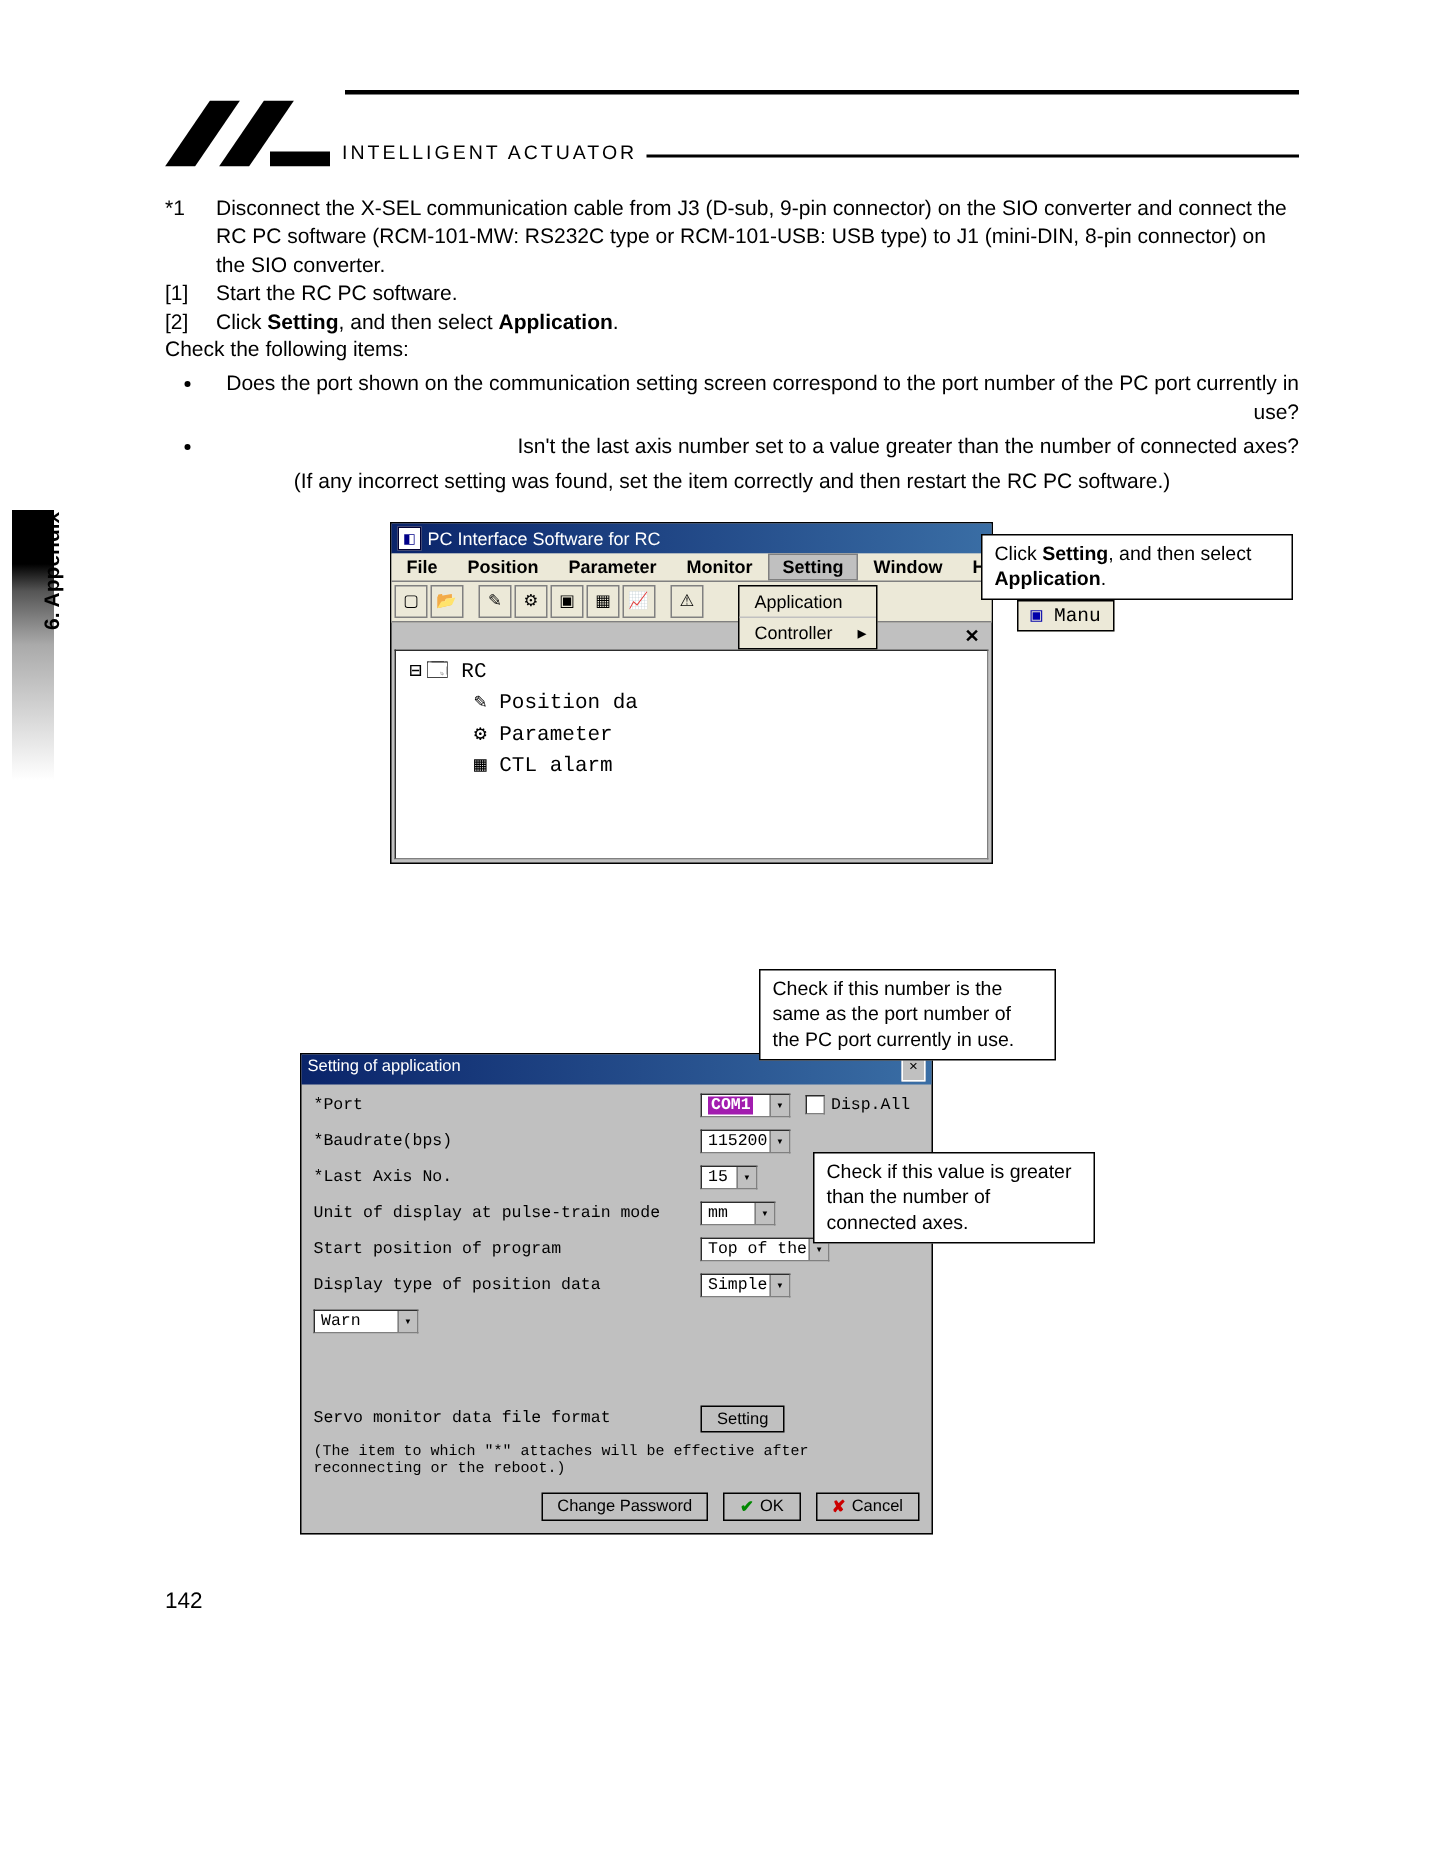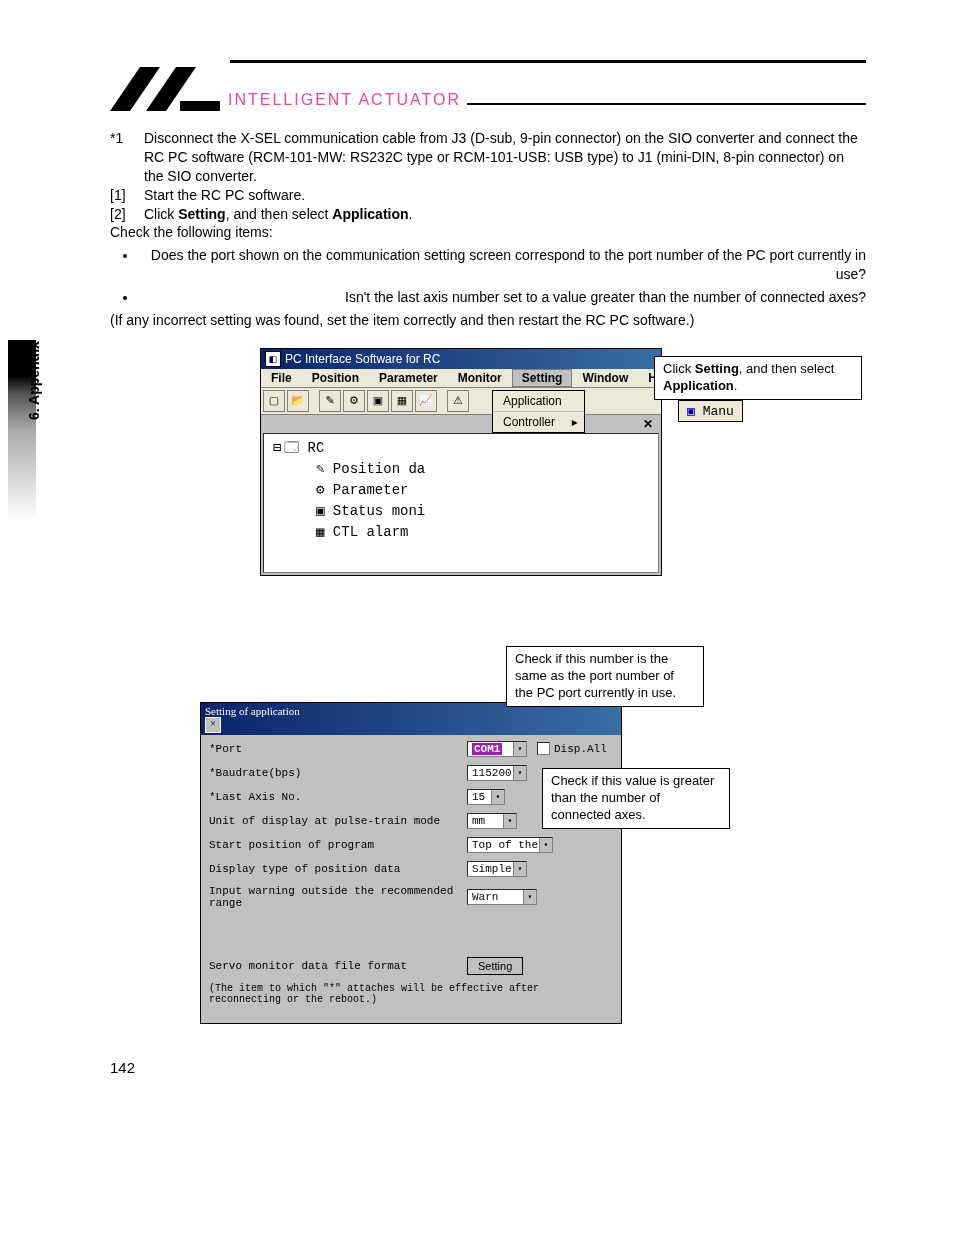--- a/index.html
+++ b/index.html
@@ -25,41 +25,41 @@
     margin-left: 120px;
     margin-bottom: 4px;
   }
   .logo-row {
     display: flex;
     align-items: flex-end;
     gap: 8px;
   }
   .logo-svg { display:block; }
   .brand-text {
-    font-size: 16px;
+    font-size: 13px;
     letter-spacing: 2px;
-    color: #ec4899;
+    color: #000000;
     padding-bottom: 2px;
     position: relative;
   }
   .brand-rule {
     border-top: 2px solid #000;
     flex: 1;
     margin-bottom: 6px;
     margin-left: -2px;
   }
   .body-text {
     margin-left: 60px;
     line-height: 1.35;
   }
   .hang { padding-left: 34px; text-indent: -34px; }
   .hang .marker { display:inline-block; width:34px; text-indent:0; }
   .bullets { margin: 4px 0 2px 0; padding-left: 28px; text-align: right; }
   .bullets li { margin-bottom: 4px; }
-  .paren-note { margin-left: 0; }
+  .paren-note { margin-left: 0; text-align: center; }
   .figure-zone {
     position: relative;
     margin-top: 18px;
     margin-left: 60px;
     height: 240px;
   }
   .win {
     position: absolute;
     left: 150px; top: 0;
     width: 400px;
@@ -172,25 +172,24 @@
     width:420px;
     background:#c0c0c0;
     border:1px solid #000;
     font-family:"Courier New",monospace;
     font-size:11px;
   }
   .dlg-title {
     background: linear-gradient(to right,#0a246a,#3a6ea5);
     color:#fff;
     padding:2px 4px;
-    font-family:Liberation Serif, serif;
+    font-family:Liberation Sans, sans-serif;
     font-size:11px;
     display:flex;
-    justify-content:flex-start;
-    flex-direction:column;
+    justify-content:space-between;
   }
   .dlg-close { background:#c0c0c0; color:#000; width:14px; height:14px; border:1px solid #fff; text-align:center; line-height:12px; font-size:10px; }
   .dlg-body { padding:6px 8px 8px 8px; }
   .frow { display:flex; align-items:center; margin-bottom:8px; }
   .flabel { width:258px; }
   .fsel {
     border:1px inset #808080;
     background:#fff;
     padding:1px 14px 1px 4px;
     position:relative;
@@ -283,21 +282,20 @@
         <span class="tbtn">▦</span>
         <span class="tbtn">📈</span>
         <span style="width:6px"></span>
         <span class="tbtn">⚠</span>
       </div>
       <div style="text-align:right;padding:2px 8px 0 0;font-weight:bold;">✕</div>
       <div class="tree">
         <div><span class="tree-icon">⊟</span>🗔 <span>RC</span></div>
         <div style="padding-left:46px">✎ <span>Position da</span></div>
         <div style="padding-left:46px">⚙ <span>Parameter</span></div>
-        <div style="padding-left:46px">▣ <span>Status moni</span></div>
         <div style="padding-left:46px">▦ <span>CTL alarm </span></div>
       </div>
     </div>
     <div class="submenu">
       <div><span>Application</span></div>
       <div><span>Controller</span><span class="arrow">▸</span></div>
     </div>
     <div class="manu-btn">
       <span style="color:#00a">▣</span> <span>Manu</span>
     </div>
@@ -342,27 +340,37 @@
         </div>
         <div class="frow">
           <span class="flabel">Start position of program</span>
           <span class="fsel" style="min-width:56px"><span>Top of the</span><span class="dd">▾</span></span>
         </div>
         <div class="frow">
           <span class="flabel">Display type of position data</span>
           <span class="fsel" style="min-width:40px"><span>Simple</span><span class="dd">▾</span></span>
         </div>
         <div class="frow">
-          <span class="flabel">Input warning outside the recommended range</span>
           <span class="fsel" style="min-width:50px"><span>Warn</span><span class="dd">▾</span></span>
         </div>
         <div style="height:40px"></div>
         <div class="frow">
           <span class="flabel">Servo monitor data file format</span>
           <span class="dlg-btn">Setting</span>
         </div>
         <div class="note-italic">(The item to which "*" attaches will be effective after reconnecting or the reboot.)</div>
+        <div class="btnrow">
+          <span class="dlg-btn">Change Password</span>
+          <span class="dlg-btn">
+              <span style="color:#080;font-weight:bold">✔</span>
+              <span>OK</span>
+            </span>
+          <span class="dlg-btn">
+              <span style="color:#c00;font-weight:bold">✘</span>
+              <span>Cancel</span>
+            </span>
+        </div>
       </div>
     </div>
   </div>
 
   <div class="page-num">142</div>
 </div>
 
 </body></html>

